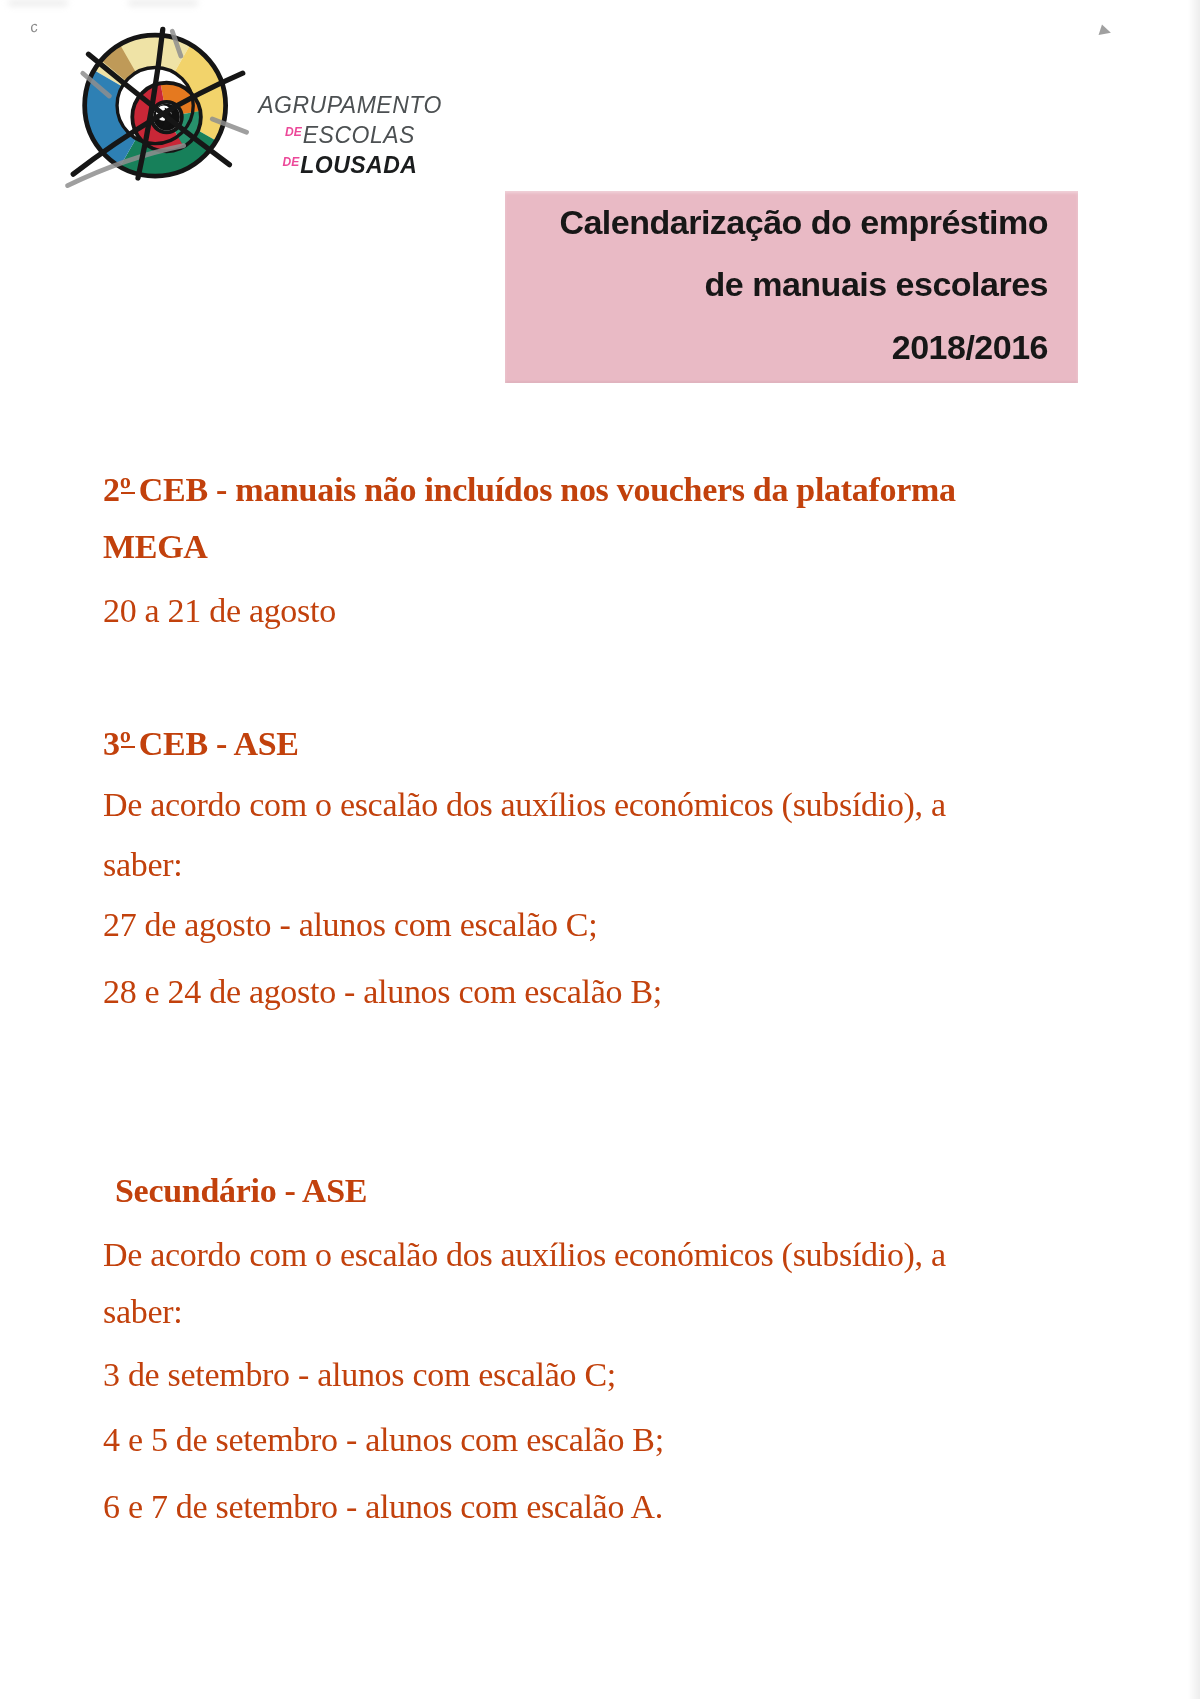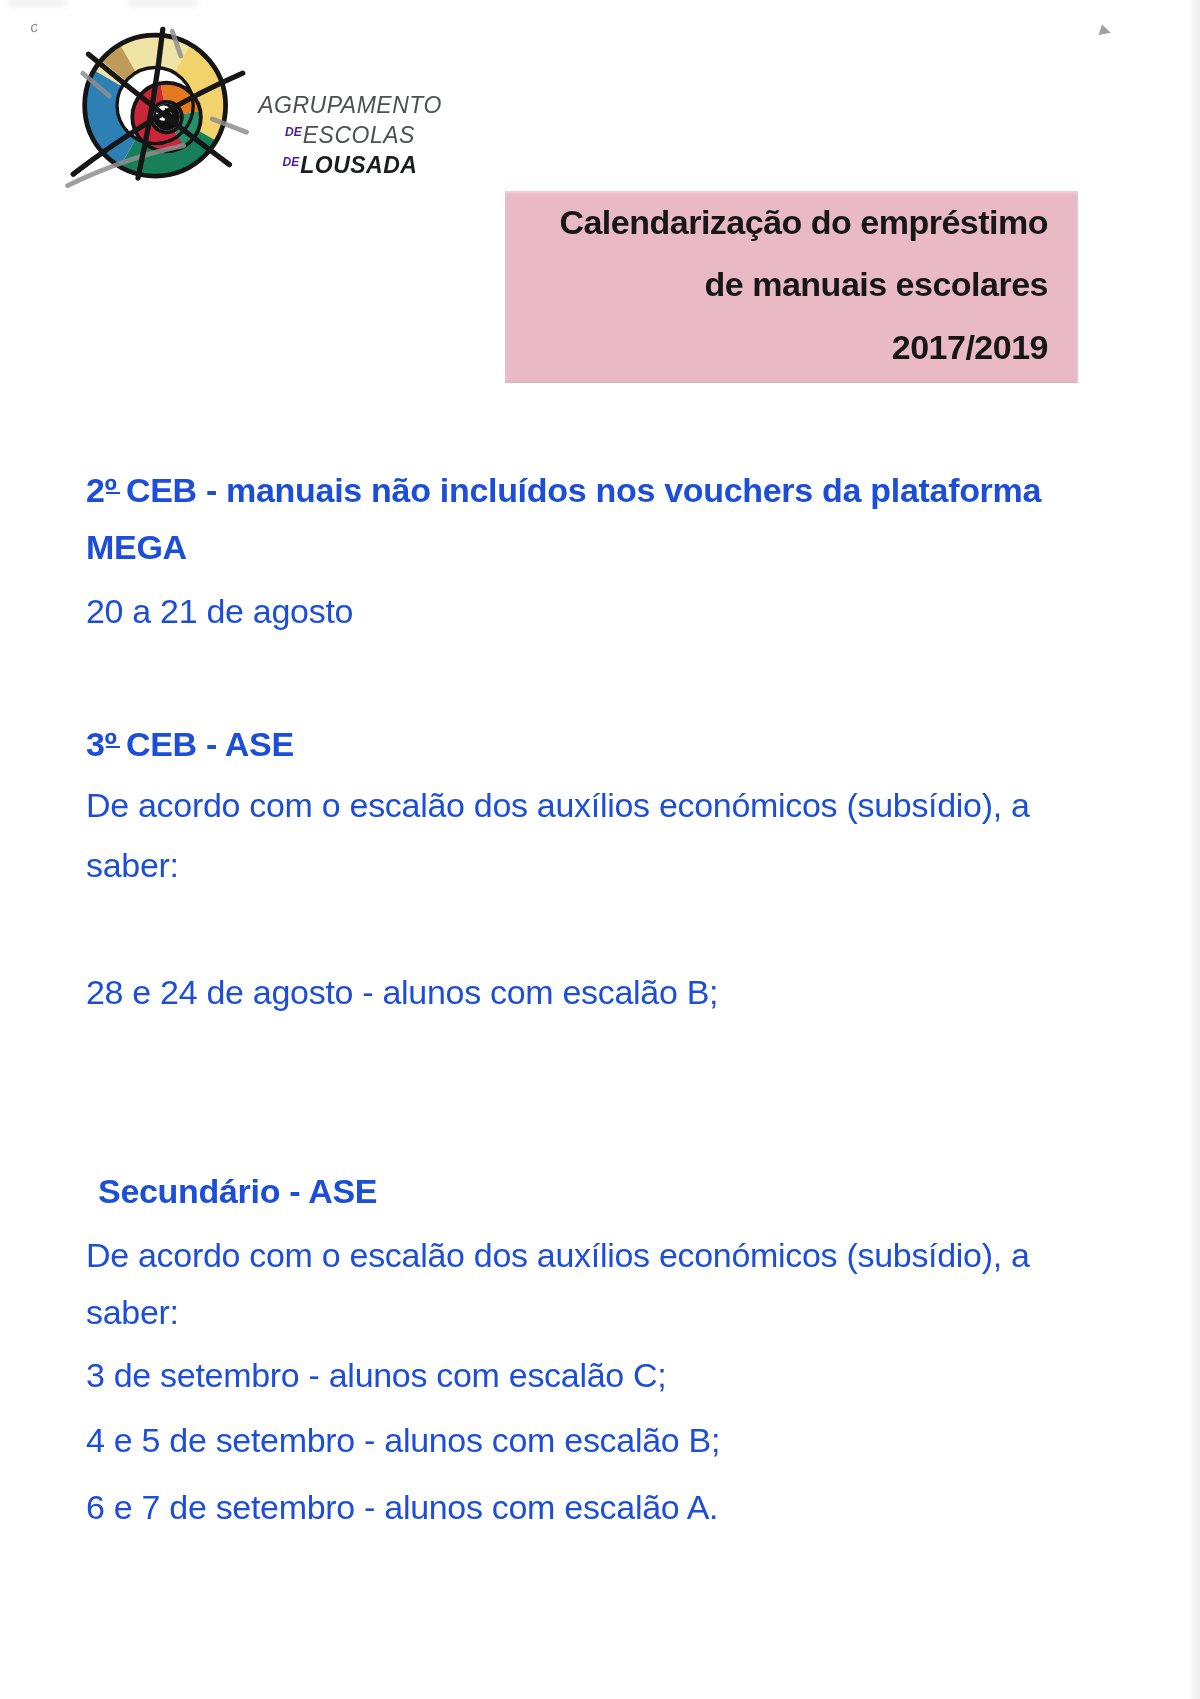--- a/index.html
+++ b/index.html
@@ -31,36 +31,36 @@
   }
   
   .logo{position:absolute;left:58px;top:20px;width:200px;height:175px;}
   .org{
     position:absolute;left:240px;top:92px;width:220px;
     text-align:center;font-style:italic;line-height:27px;
     letter-spacing:.5px;white-space:nowrap;
   }
   .org .l1,.org .l2{font-size:23px;color:#4c5052;}
   .org .l3{font-size:23px;font-weight:700;color:#1b1d1e;}
-  .org .de{font-size:12px;color:#4c1d95;font-weight:700;vertical-align:7px;margin-right:1px;letter-spacing:0;}
+  .org .de{font-size:12px;color:#ec4899;font-weight:700;vertical-align:7px;margin-right:1px;letter-spacing:0;}
   
   .title-box{
     position:absolute;left:505px;top:191px;width:573px;height:192px;
     background:#e9bac5;
     box-shadow:inset 0 2px 3px rgba(255,255,255,.35), inset 0 -2px 2px rgba(0,0,0,.04);
   }
   .title-line{
     position:absolute;right:30px;white-space:nowrap;
     font-weight:700;font-size:34px;color:#171717;letter-spacing:-.5px;
   }
   .tl1{top:12px;} .tl2{top:74px;} .tl3{top:137px;}
   
   .line{
-    position:absolute;left:86px;white-space:nowrap;
-    font-size:34px;letter-spacing:-.3px;color:#1d4ed8;line-height:40px;
+    position:absolute;left:103px;white-space:nowrap;
+    font-size:34px;letter-spacing:-.3px;color:#c2410c;line-height:40px;font-family:Liberation Serif, serif;
   }
   .bold{font-weight:700;}
   .ord{position:relative;}
   .ord::after{
     content:"";position:absolute;left:.04em;top:.62em;width:.40em;
     border-top:.085em solid currentColor;
   }
 </style>
 </head>
 <body>
@@ -110,30 +110,31 @@
 
   <div class="org">
     <div class="l1">AGRUPAMENTO</div>
     <div class="l2"><span class="de">DE</span><span>ESCOLAS</span></div>
     <div class="l3"><span class="de">DE</span><span>LOUSADA</span></div>
   </div>
 
   <div class="title-box">
     <div class="title-line tl1">Calendarização do empréstimo</div>
     <div class="title-line tl2">de manuais escolares</div>
-    <div class="title-line tl3">2017/2019</div>
+    <div class="title-line tl3">2018/2016</div>
   </div>
 
   <div class="line bold" style="top:470px;"><span>2</span><span class="ord">º</span><span> CEB - manuais não incluídos nos vouchers da plataforma</span></div>
   <div class="line bold" style="top:527px;">MEGA</div>
   <div class="line" style="top:591px;">20 a 21 de agosto</div>
 
   <div class="line bold" style="top:724px;"><span>3</span><span class="ord">º</span><span> CEB - ASE</span></div>
   <div class="line" style="top:785px;">De acordo com o escalão dos auxílios económicos (subsídio), a</div>
   <div class="line" style="top:845px;">saber:</div>
+  <div class="line" style="top:905px;">27 de agosto - alunos com escalão C;</div>
   <div class="line" style="top:972px;">28 e 24 de agosto - alunos com escalão B;</div>
 
   <div class="line bold" style="top:1171px;margin-left:12px;">Secundário - ASE</div>
   <div class="line" style="top:1235px;">De acordo com o escalão dos auxílios económicos (subsídio), a</div>
   <div class="line" style="top:1292px;">saber:</div>
   <div class="line" style="top:1355px;">3 de setembro - alunos com escalão C;</div>
   <div class="line" style="top:1420px;">4 e 5 de setembro - alunos com escalão B;</div>
   <div class="line" style="top:1487px;">6 e 7 de setembro - alunos com escalão A.</div>
 
 </div>

